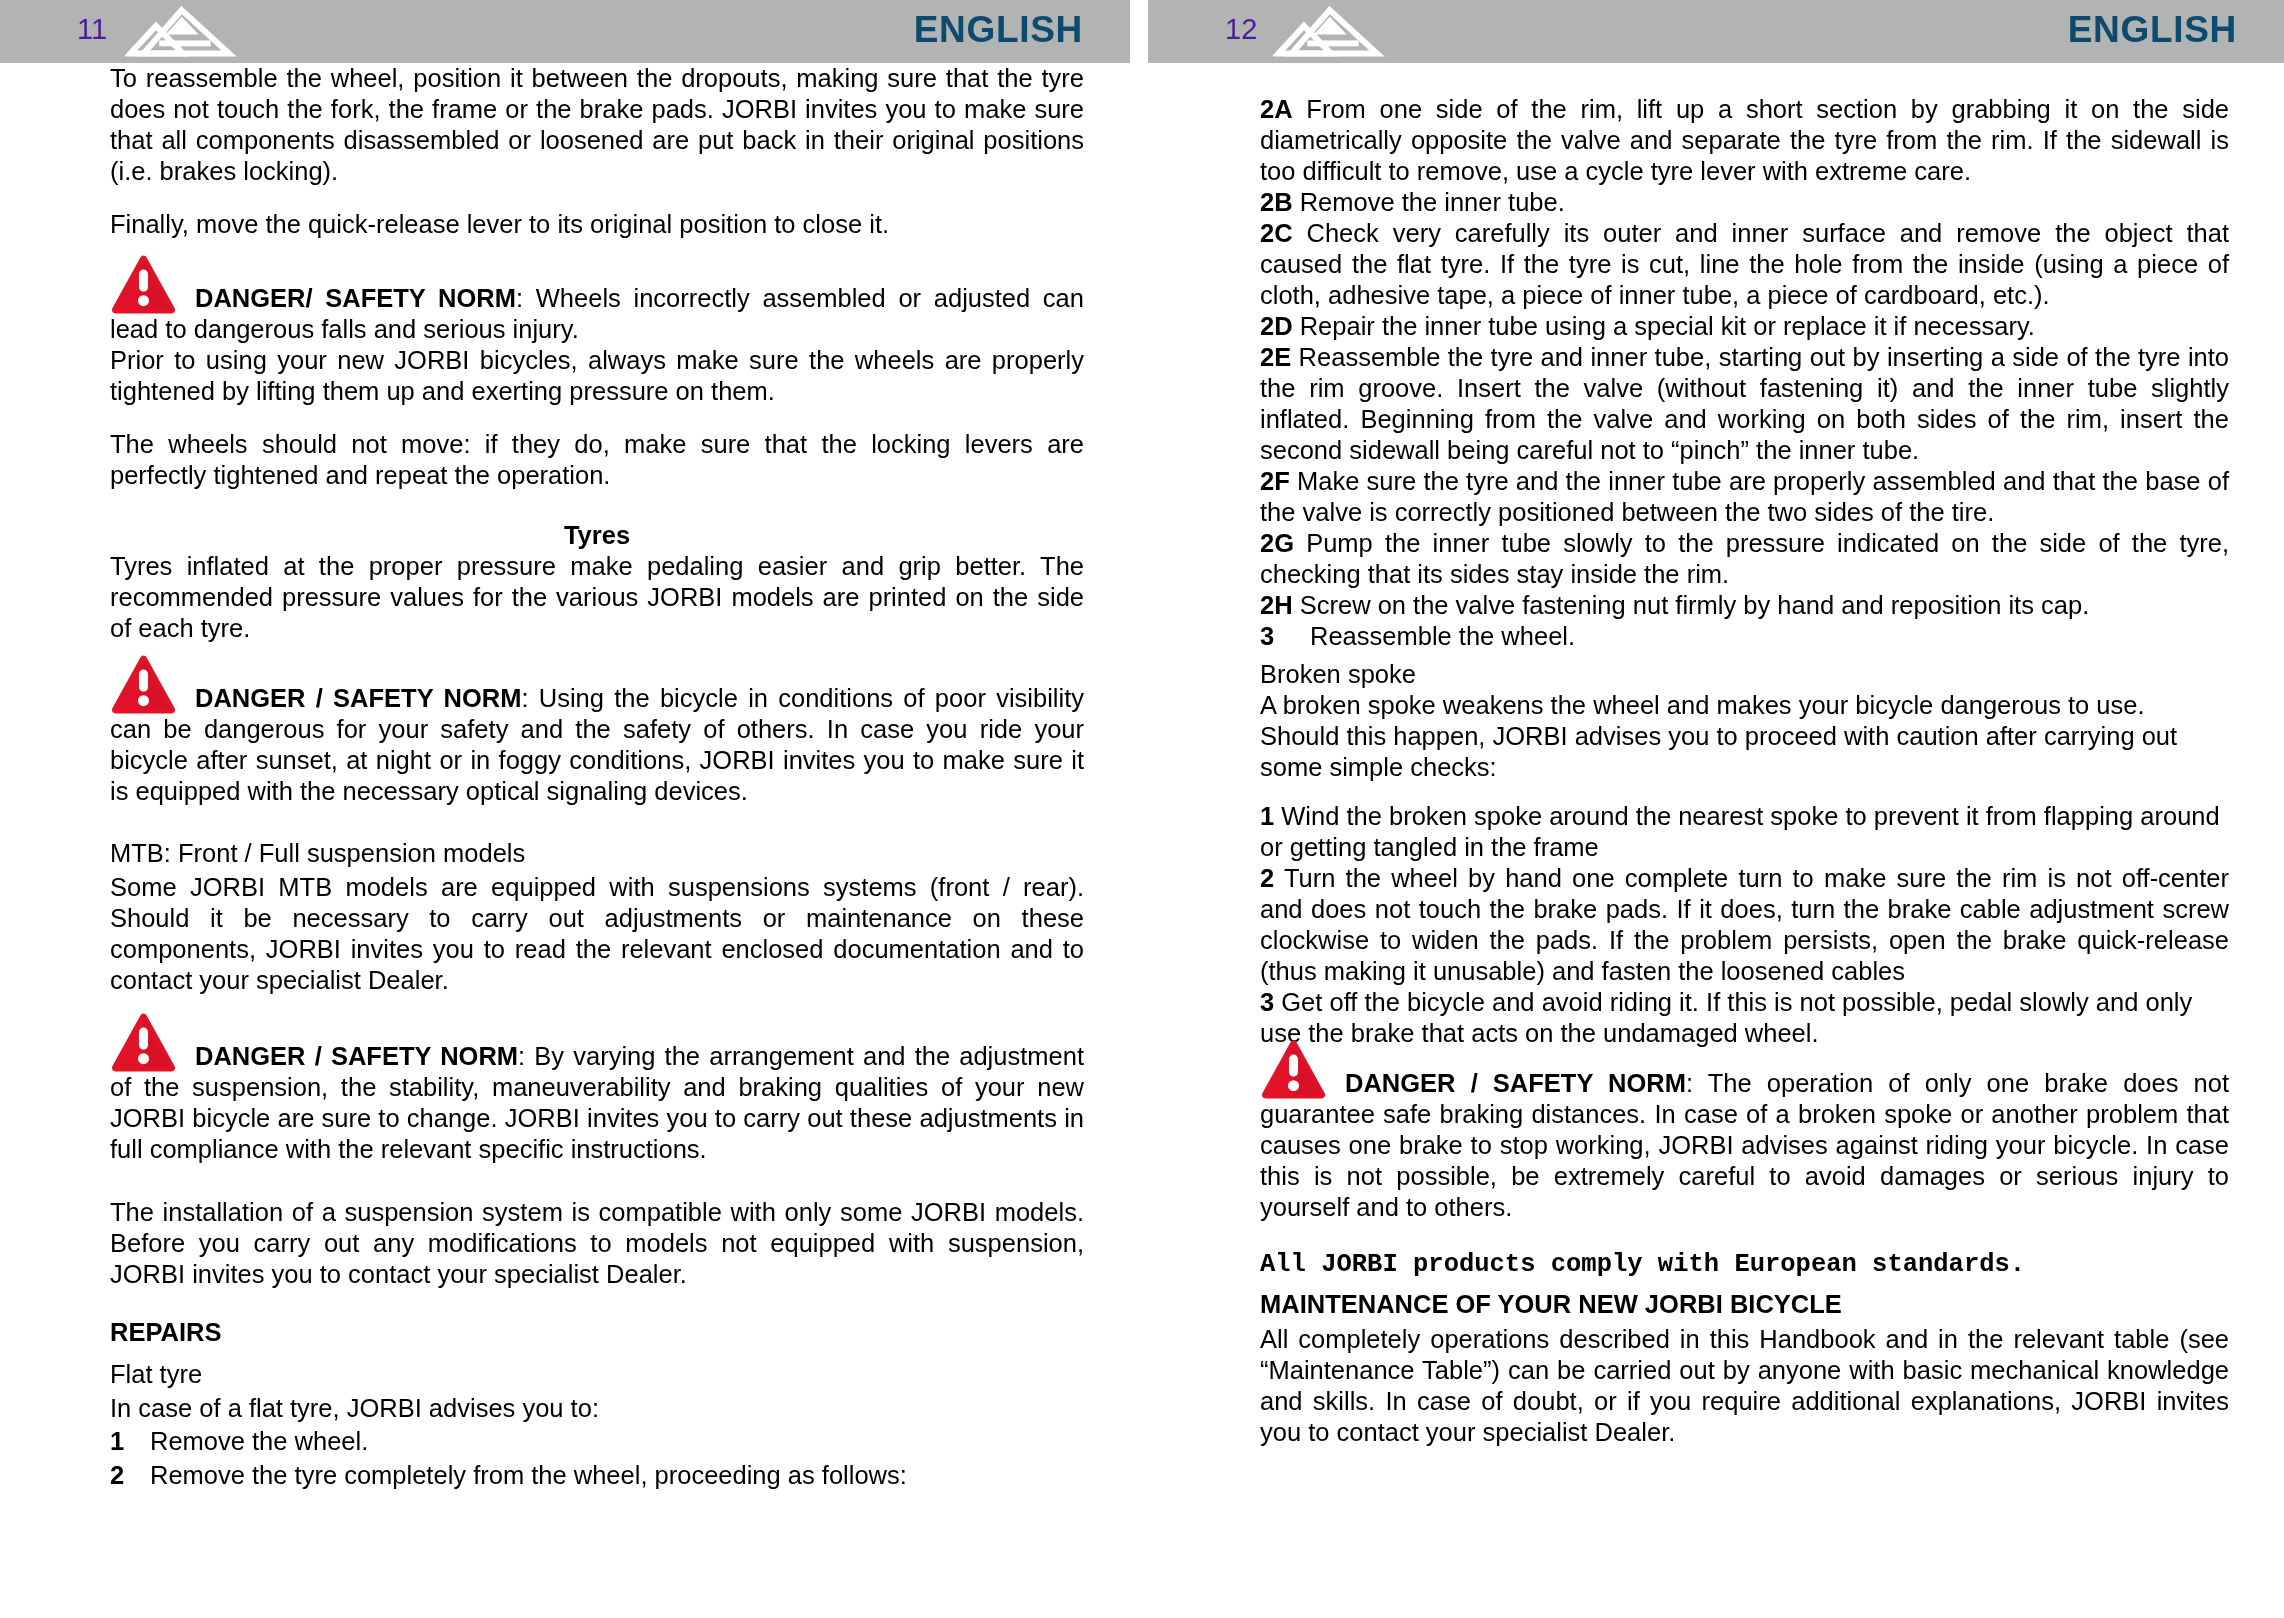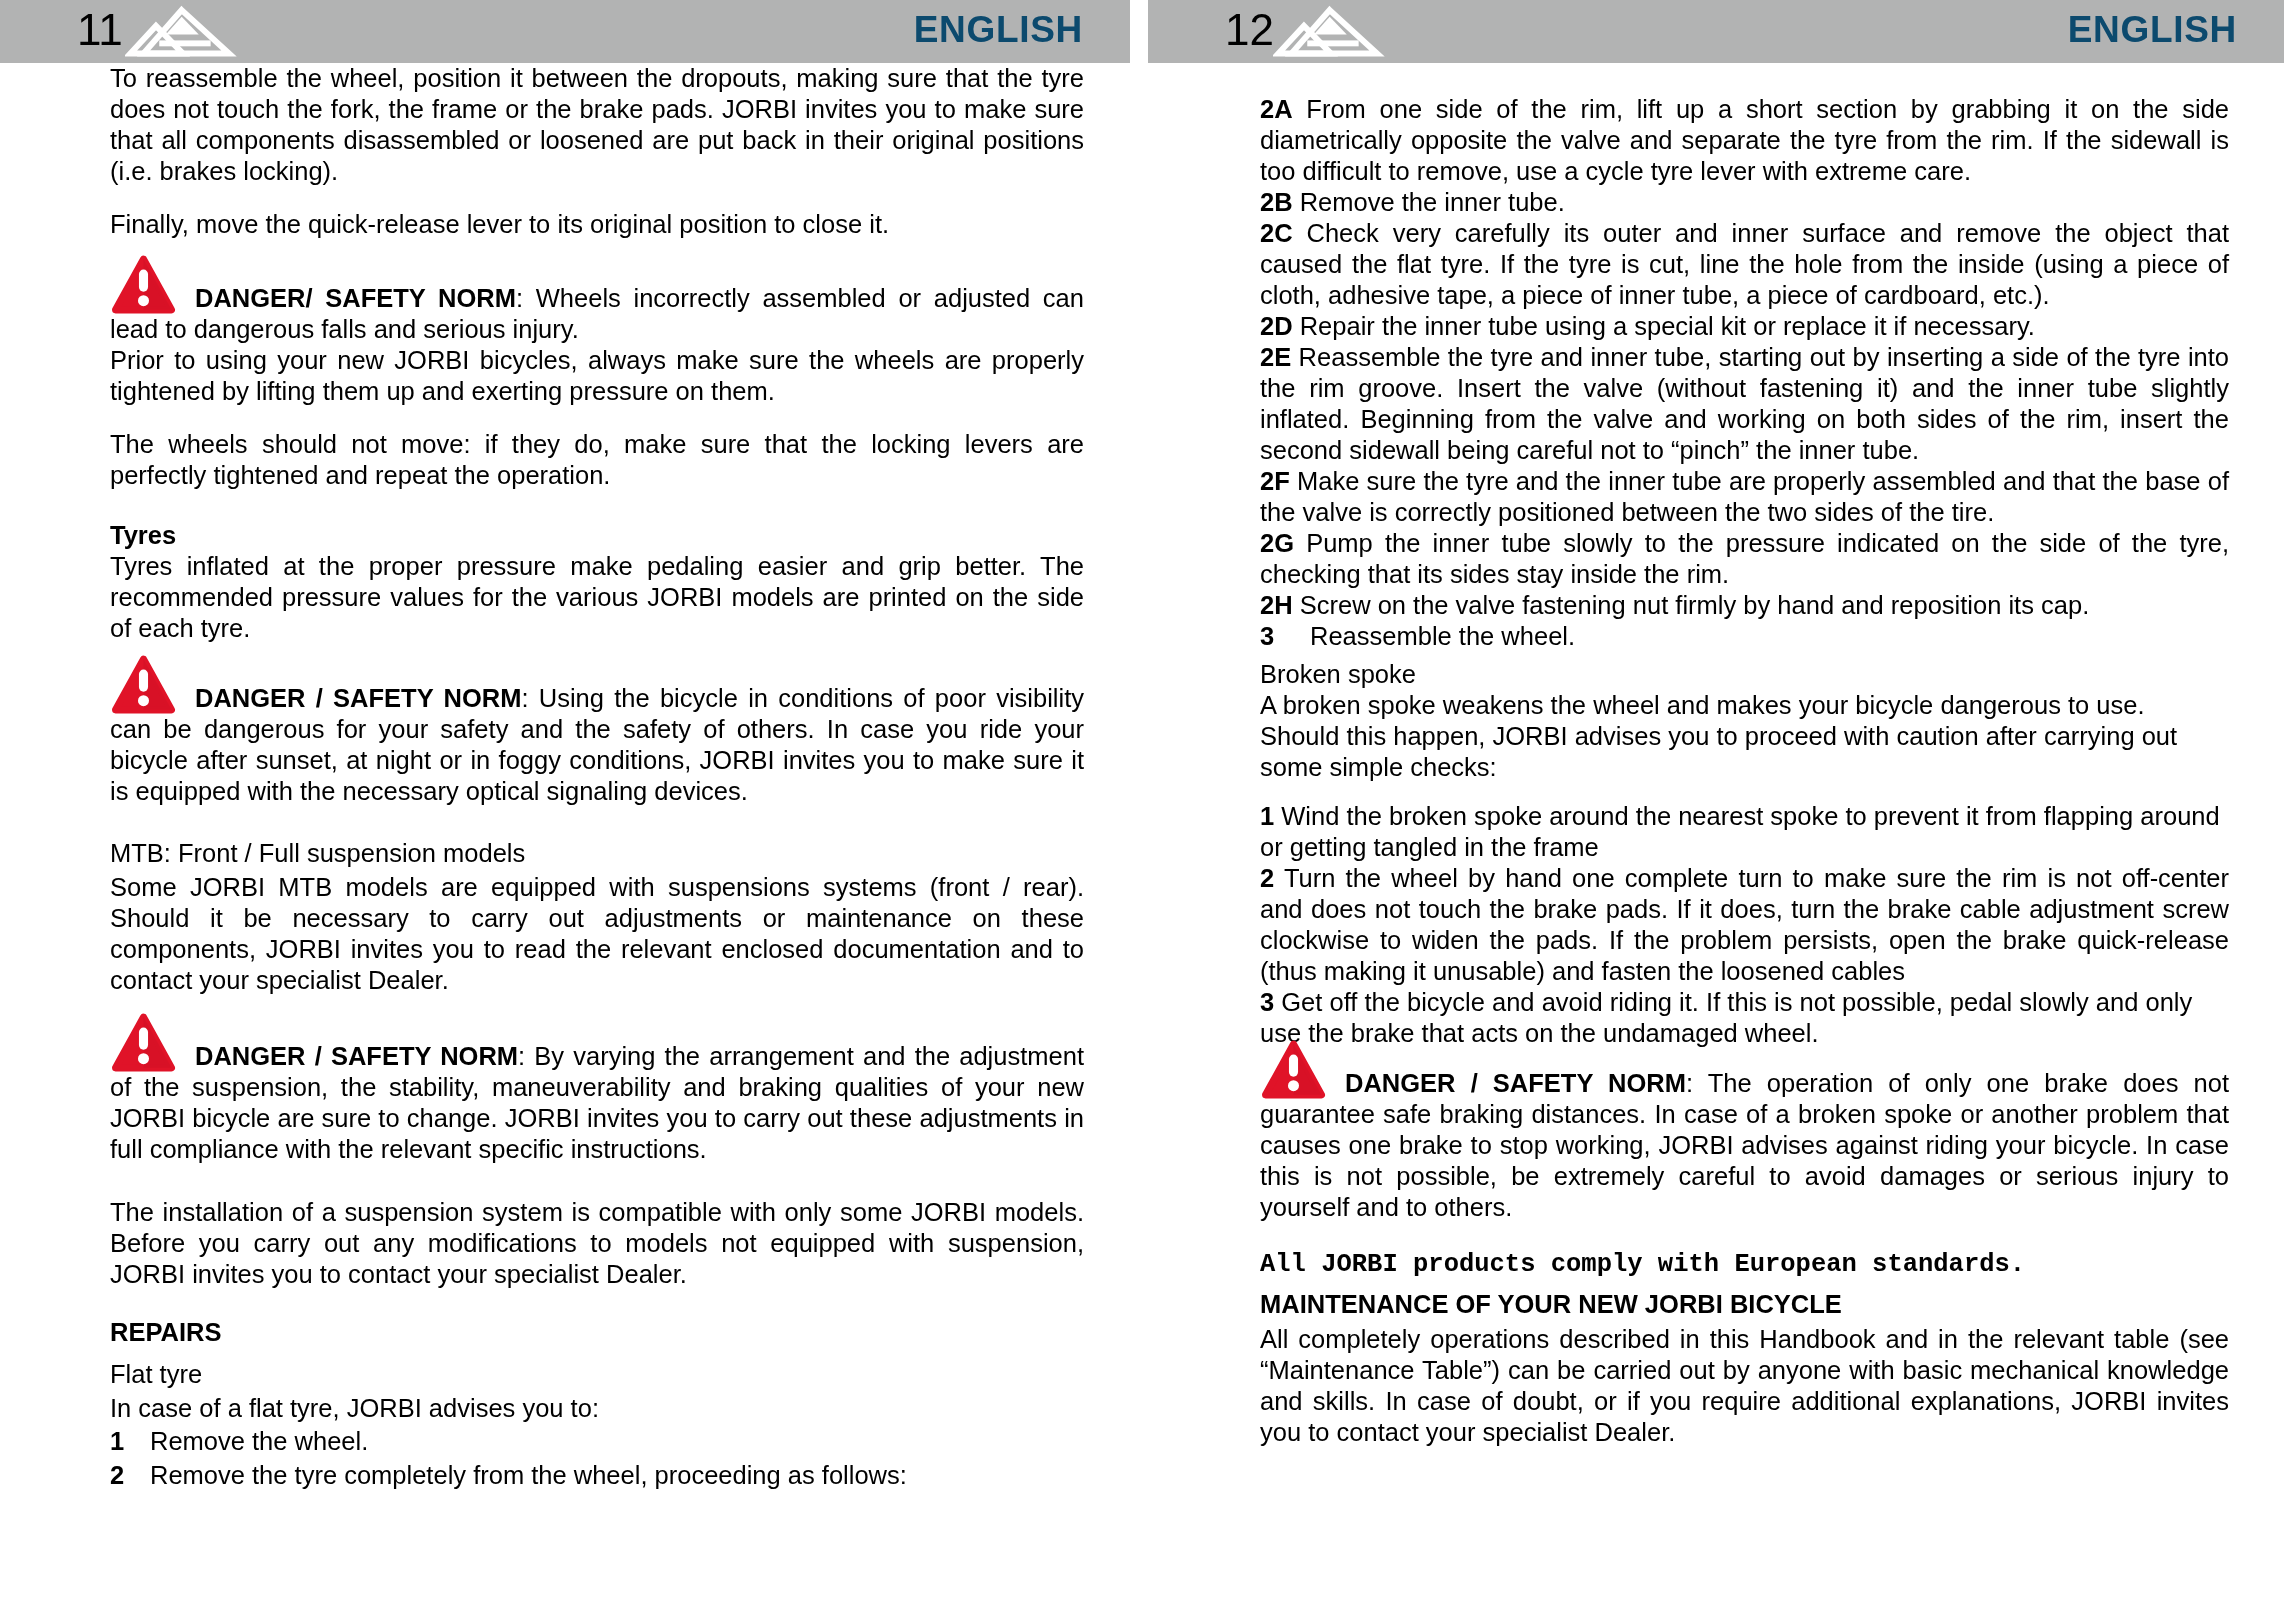--- a/index.html
+++ b/index.html
@@ -5,35 +5,35 @@
   html,body{margin:0;padding:0;background:#ffffff;}
   .sheet{
     position:relative;width:2284px;height:1619px;background:#ffffff;color:#000;
     font-family:"Liberation Sans","DejaVu Sans",sans-serif;
     font-size:25.5px;line-height:31px;overflow:hidden;
   }
   
   .pagebar{position:absolute;top:0;height:63px;background:#b2b3b3;}
   .pagebar.pb-left{left:0;width:1130px;}
   .pagebar.pb-right{left:1148px;width:1136px;}
-  .pagenum{position:absolute;left:77px;top:10.4px;font-size:44px;line-height:39px;color:#000000;}
+  .pagenum{position:absolute;left:77px;top:10.4px;font-size:29px;line-height:39px;color:#4c1d95;}
   .logo{position:absolute;left:125px;top:5.2px;width:112px;height:55px;}
   .lang{position:absolute;right:47px;top:9.1px;font-size:37px;line-height:42px;font-weight:bold;color:#0c4a6e;letter-spacing:0.7px;}
   
   .col{position:absolute;top:63px;}
   .col.c-left{left:110px;width:974px;}
   .col.c-right{left:1260px;width:969px;padding-top:31px;}
   p{margin:0;}
   .just{text-align:justify;}
   .bold{font-weight:bold;}
   
   .mt5{margin-top:3.3px;}  .mt10{margin-top:6.5px;} .mt16{margin-top:10.4px;}
   .mt21{margin-top:9px;} .mt22{margin-top:26px;font-family:Liberation Mono, monospace;} .mt28{margin-top:18.3px;}
   .mt30{margin-top:19.6px;} .mt33{margin-top:21.5px;} .mt34{margin-top:22px;}
-  .mt42{margin-top:27.4px;} .mt44{margin-top:29px;} .mt47{margin-top:31px;}
+  .mt42{margin-top:27.4px;} .mt44{margin-top:29px;text-align:center;} .mt47{margin-top:31px;}
   .mt49{margin-top:32px;} .mt60{margin-top:39px;} .mt66{margin-top:43px;} .mt69{margin-top:45px;}
   
   .step{line-height:33px;margin-top:1.3px;}
   .step .num{display:inline-block;width:40px;font-weight:bold;}
   .step3 .num{display:inline-block;width:50px;font-weight:bold;}
   .chk .num{font-weight:bold;}
   .lbl{font-weight:bold;}
   
   .warn{float:left;width:68px;height:29px;margin-right:17px;position:relative;}
   .warn svg{position:absolute;left:0;top:-29px;width:67px;height:61px;}

